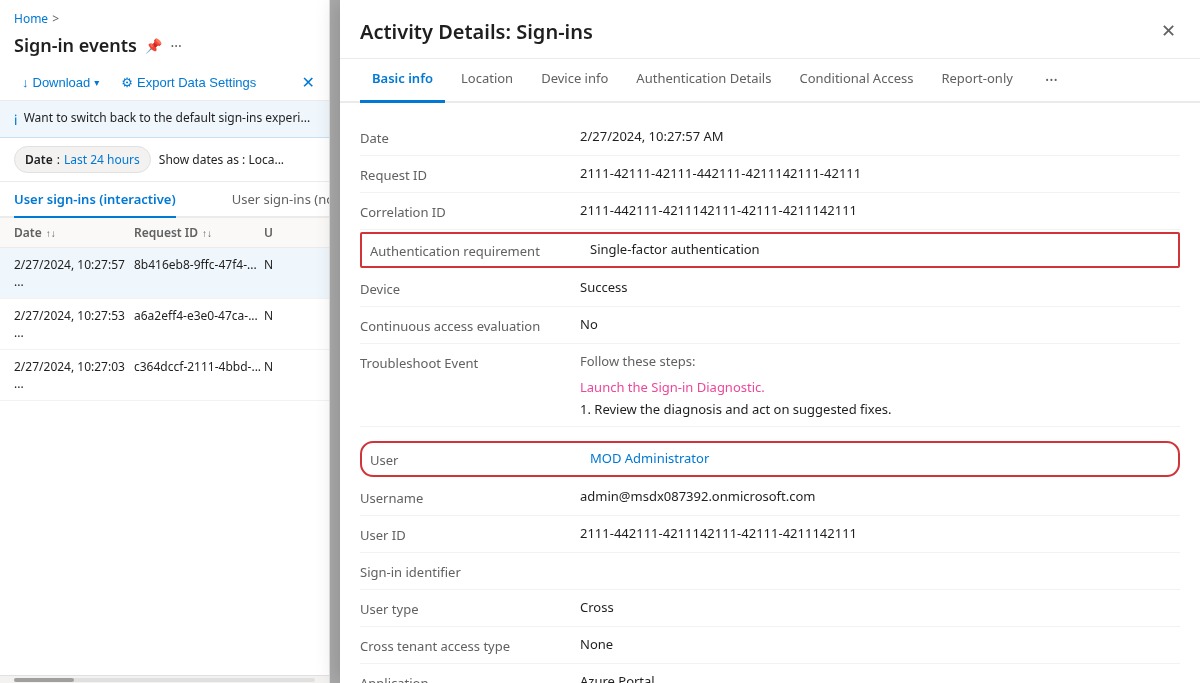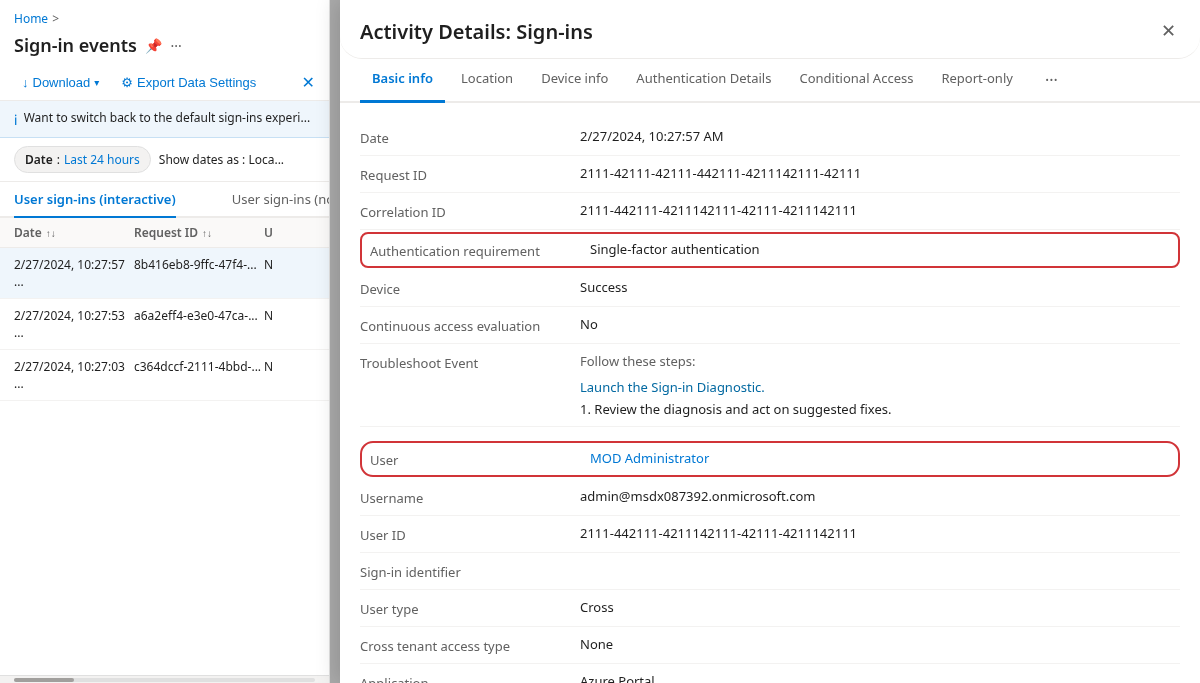--- a/index.html
+++ b/index.html
@@ -36,38 +36,38 @@
     .cell-date { width: 120px; color: #1f1f1f; }
     .cell-request { width: 130px; color: #1f1f1f; overflow: hidden; text-overflow: ellipsis; white-space: nowrap; }
     .cell-user { flex: 1; overflow: hidden; text-overflow: ellipsis; white-space: nowrap; }
     .scrollbar-area { height: 8px; background: #f3f2f1; border-top: 1px solid #e0e0e0; display: flex; align-items: center; padding: 0 14px; }
     .scrollbar-track { flex: 1; height: 4px; background: #e0e0e0; border-radius: 2px; }
     .scrollbar-thumb { width: 60px; height: 4px; background: #a19f9d; border-radius: 2px; }
 
     
     .modal-overlay { flex: 1; background: rgba(0,0,0,0.3); position: relative; }
     .modal { position: absolute; top: 0; right: 0; width: 860px; height: 683px; background: #fff; box-shadow: -4px 0 20px rgba(0,0,0,0.15); display: flex; flex-direction: column; overflow: hidden; }
-    .modal-header { display: flex; align-items: center; padding: 16px 20px 12px; border-bottom: 1px solid #edebe9; border-radius: 22px; }
+    .modal-header { display: flex; align-items: center; padding: 16px 20px 12px; border-bottom: 1px solid #edebe9; }
     .modal-title { font-size: 20px; font-weight: 600; color: #1f1f1f; flex: 1; }
     .modal-close { background: none; border: none; cursor: pointer; font-size: 18px; color: #616161; padding: 4px; }
     .modal-tabs { display: flex; padding: 0 20px; border-bottom: 2px solid #edebe9; gap: 4px; }
     .modal-tab { padding: 10px 12px; font-size: 13px; cursor: pointer; border-bottom: 3px solid transparent; margin-bottom: -2px; color: #616161; white-space: nowrap; }
     .modal-tab.active { color: #0078d4; border-bottom-color: #0078d4; font-weight: 600; }
     .modal-tab-more { margin-left: 8px; padding: 10px 8px; color: #616161; cursor: pointer; font-size: 16px; }
     .modal-body { flex: 1; overflow-y: auto; padding: 16px 20px; }
     .detail-row { display: flex; padding: 8px 0; border-bottom: 1px solid #f3f2f1; align-items: flex-start; min-height: 32px; }
     .detail-row:last-child { border-bottom: none; }
     .detail-label { width: 220px; color: #616161; font-size: 13px; flex-shrink: 0; padding-top: 2px; }
     .detail-value { flex: 1; color: #1f1f1f; font-size: 13px; }
     .detail-value.link { color: #0078d4; cursor: pointer; }
     .highlight-group { border: 2px solid #d13438; border-radius: 2px; margin: 2px 0; }
 
     .troubleshoot-section { display: flex; flex-direction: column; gap: 4px; }
     .troubleshoot-follow { color: #616161; font-size: 13px; margin-bottom: 4px; }
-    .troubleshoot-link { color: #0369a1; cursor: pointer; font-size: 13px; }
+    .troubleshoot-link { color: #ec4899; cursor: pointer; font-size: 13px; }
     .troubleshoot-step { color: #1f1f1f; font-size: 13px; }
 
     .section-spacer { height: 12px; }
   </style>
 </head>
 <body>
 
 <div class="left-panel">
   <div class="breadcrumb">
     <span style="color:#0078d4;cursor:pointer;">Home</span>
@@ -168,21 +168,21 @@
       <div class="detail-row">
         <div class="detail-label">Request ID</div>
         <div class="detail-value">2111-42111-42111-442111-4211142111-42111</div>
       </div>
 
       <div class="detail-row">
         <div class="detail-label">Correlation ID</div>
         <div class="detail-value">2111-442111-4211142111-42111-4211142111</div>
       </div>
 
-      <div class="detail-row highlight-group" style="border:2px solid #d13438;border-radius:8px;padding:6px 8px;margin:2px 0;">
+      <div class="detail-row highlight-group" style="border:2px solid #d13438;border-radius:2px;padding:6px 8px;margin:2px 0;">
         <div class="detail-label">Authentication requirement</div>
         <div class="detail-value">Single-factor authentication</div>
       </div>
 
       <div class="detail-row">
         <div class="detail-label">Device</div>
         <div class="detail-value">Success</div>
       </div>
 
       <div class="detail-row">

